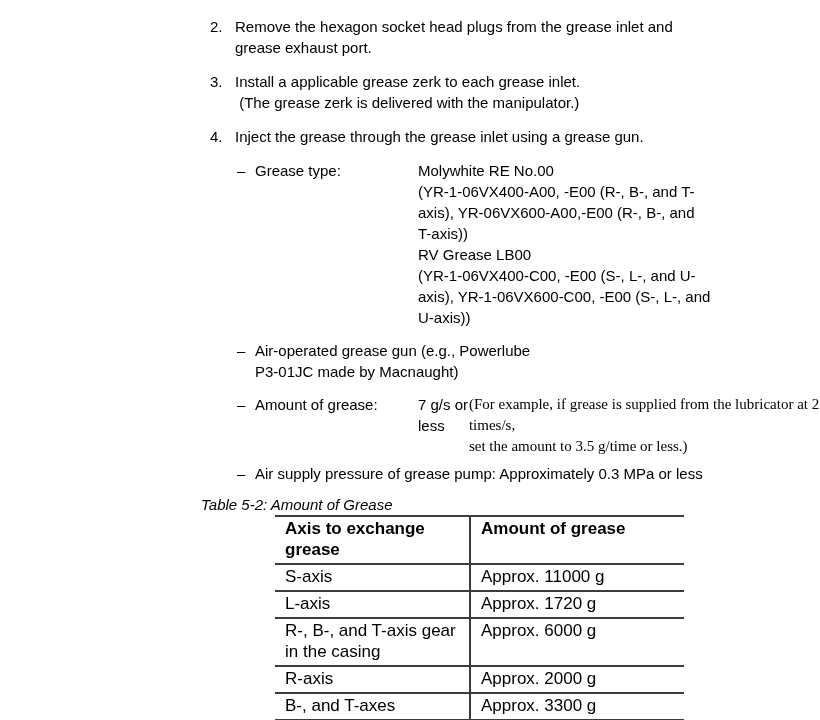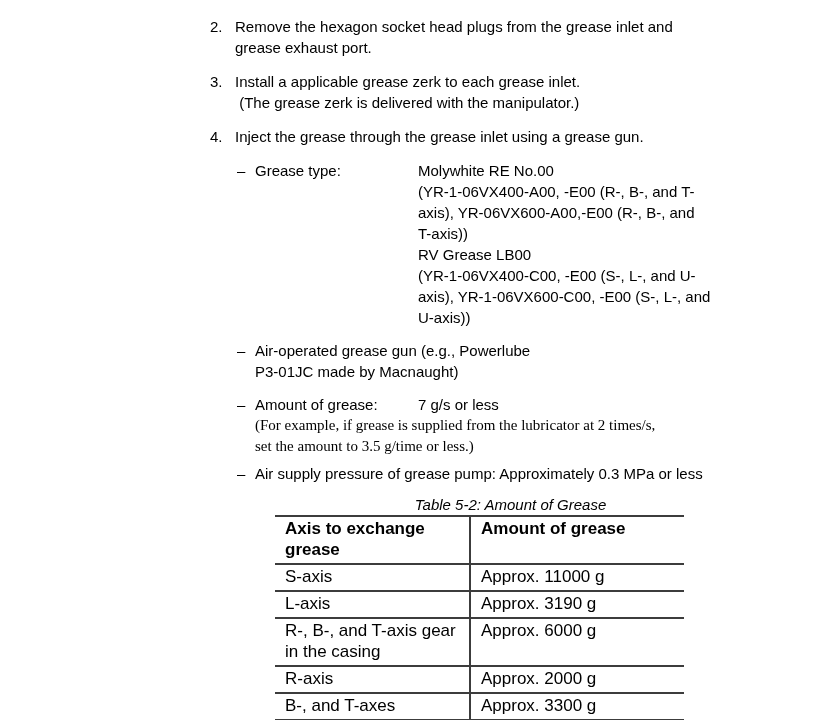--- a/index.html
+++ b/index.html
@@ -17,32 +17,31 @@
   
   .step { display: flex; margin-left: 210px; margin-bottom: 13px; }
   .step-num { width: 25px; flex: none; }
   .step-text { white-space: pre-wrap; }
 
   
   .spec { display: flex; margin-left: 237px; margin-bottom: 12px; }
   .spec .bullet { width: 18px; flex: none; }
   .spec-label { width: 163px; flex: none; }
   .spec-value { white-space: pre-wrap; }
-  .spec-body { display: flex; flex-direction: column; }
+  .spec-body { display: flex; flex-direction: row; }
   .spec-firstline { display: flex; }
   .spec-note { white-space: pre-wrap; font-family: Liberation Serif, serif; }
   .spec.amount { margin-bottom: 6px; }
   .spec.air { margin-bottom: 10px; }
 
   
   .table-caption {
     margin-left: 201px;
     font-style: italic;
     margin-bottom: 0;
-    text-align: center;
   }
   table.grease {
     border-collapse: collapse;
     table-layout: fixed;
     margin-left: 275px;
     width: 409px;
   }
   table.grease col.c1 { width: 195px; }
   table.grease col.c2 { width: 214px; }
   table.grease th, table.grease td {
@@ -131,21 +130,21 @@
         <th>Amount of grease</th>
       </tr>
     </thead>
     <tbody>
       <tr>
         <td>S-axis</td>
         <td>Approx. 11000 g</td>
       </tr>
       <tr>
         <td>L-axis</td>
-        <td>Approx. 3190 g</td>
+        <td>Approx. 1720 g</td>
       </tr>
       <tr>
         <td>R-, B-, and T-axis gear
 in the casing</td>
         <td>Approx. 6000 g</td>
       </tr>
       <tr>
         <td>R-axis</td>
         <td>Approx. 2000 g</td>
       </tr>

